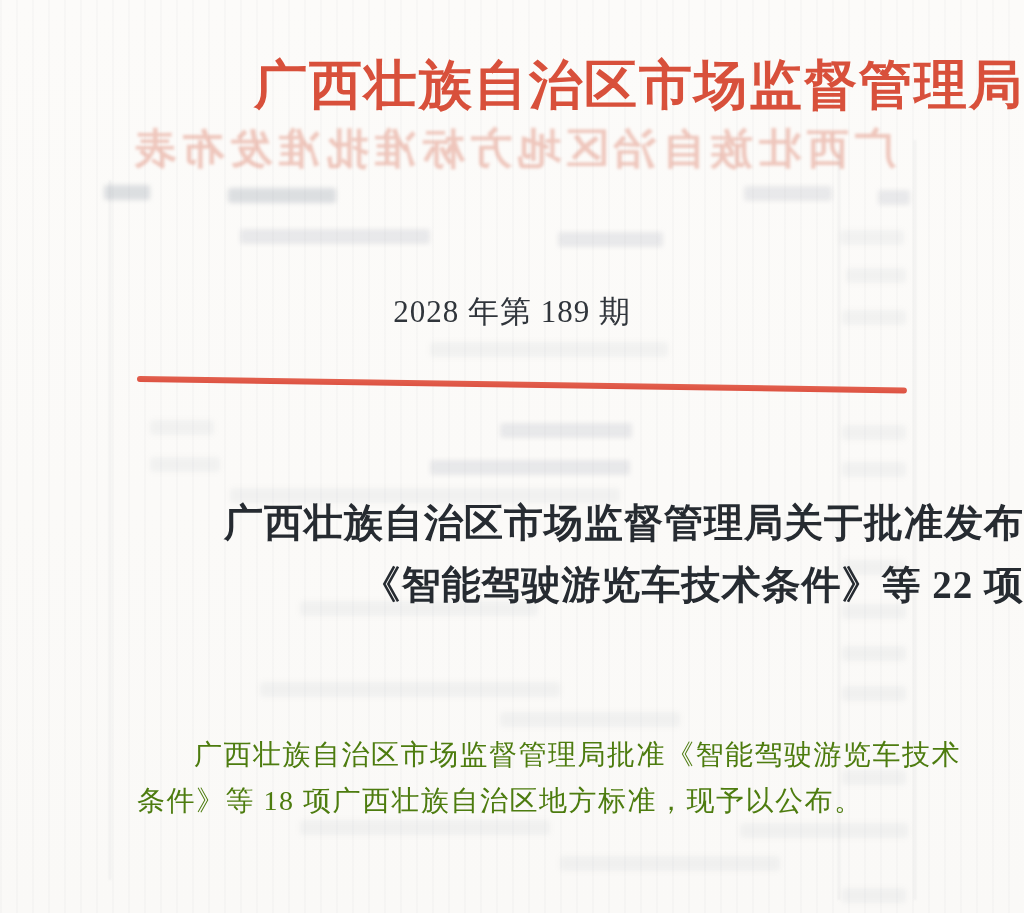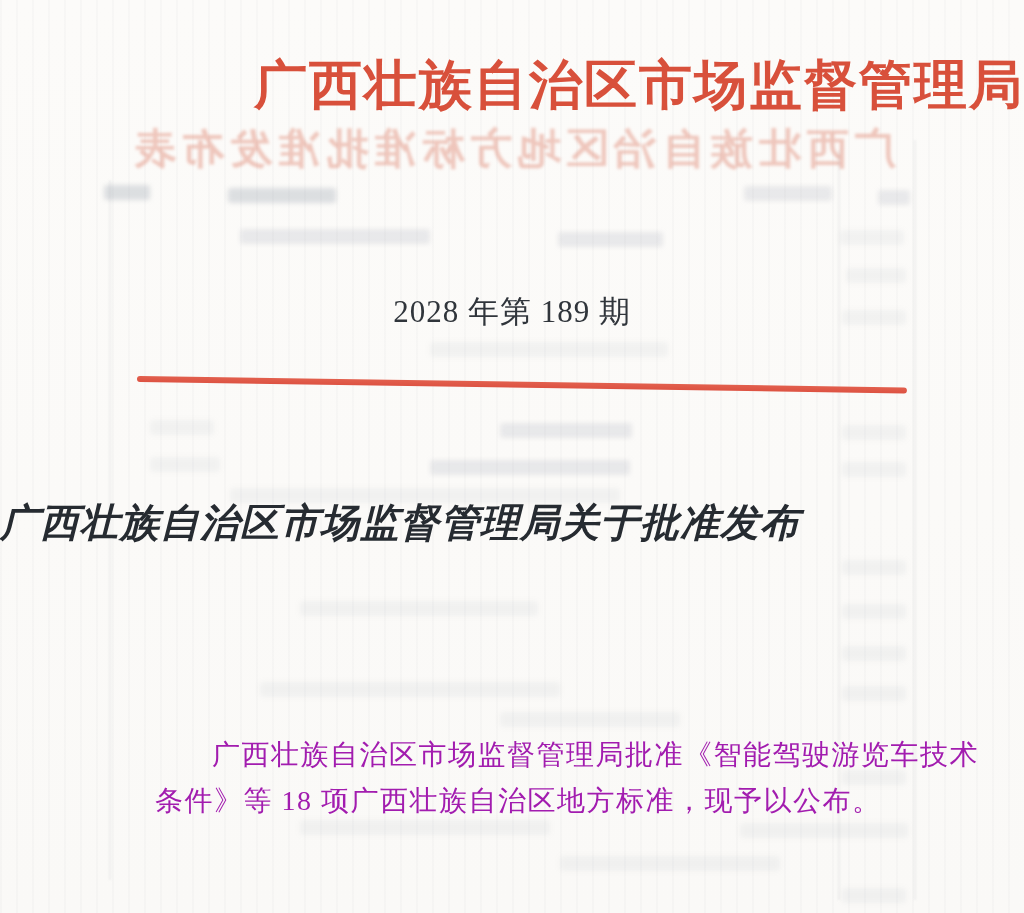--- a/index.html
+++ b/index.html
@@ -85,36 +85,34 @@
     left: 137px; top: 376px;
     width: 770px; height: 6px;
     background: linear-gradient(180deg, #e2604e, #dd5242);
     border-radius: 3px;
     transform: rotate(0.85deg);
     transform-origin: left center;
   }
   .notice-title {
     position: absolute;
     top: 492px; left: 0; width: 100%;
-    text-align: left;
+    text-align: right;
     font-size: 39px; font-weight: bold;
     line-height: 62px;
     color: #262b31;
     letter-spacing: 1px;
-    font-style: italic;
   }
   .body-paragraph {
     position: absolute;
     top: 732px; left: 137px;
     width: 772px;
     font-size: 28px;
     line-height: 46px;
     letter-spacing: 1.5px;
-    color: #a21caf;
-    margin-left: 18px;
+    color: #4d7c0f;
   }
   .body-line-1 { text-indent: 57px; white-space: nowrap; }
   .body-line-2 { white-space: nowrap; }
   .attachment-note {
     position: absolute;
     top: 860px; left: 137px;
     width: 772px;
     font-size: 28px;
     letter-spacing: 2.5px;
     color: #2e3338;
@@ -169,20 +167,21 @@
 
   <div class="agency-name">广西壮族自治区市场监督管理局</div>
 
 
   <div class="issue-number">2028 年第 189 期</div>
 
   <div class="red-divider"></div>
 
   <div class="notice-title">
     <div>广西壮族自治区市场监督管理局关于批准发布</div>
+    <div>《智能驾驶游览车技术条件》等 22 项</div>
   </div>
 
   <div class="body-paragraph">
     <div class="body-line-1">广西壮族自治区市场监督管理局批准《智能驾驶游览车技术</div>
     <div class="body-line-2">条件》等 18 项广西壮族自治区地方标准，现予以公布。</div>
   </div>
 
 
 </div>
 

